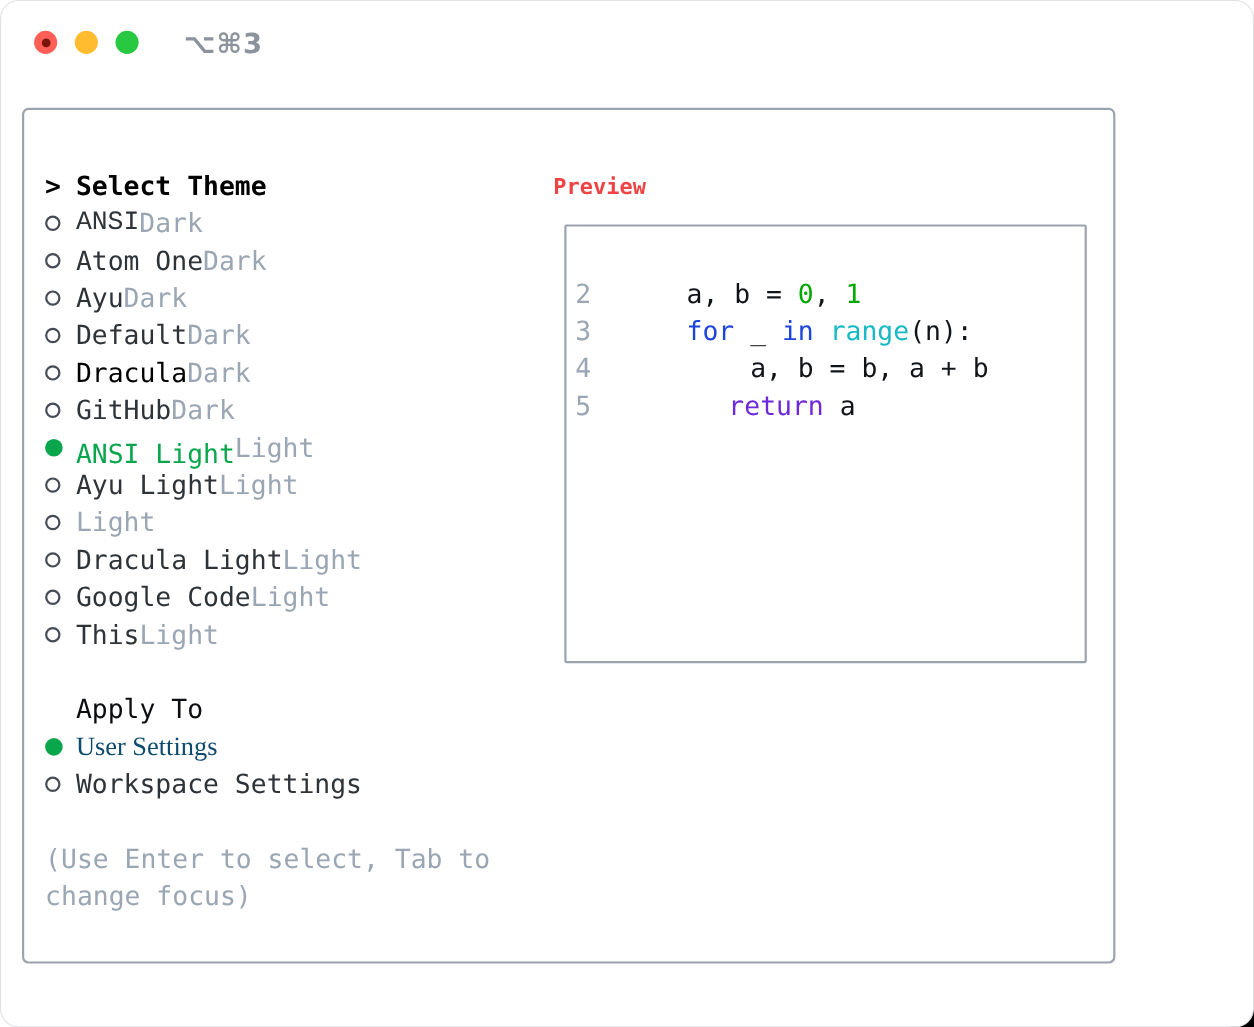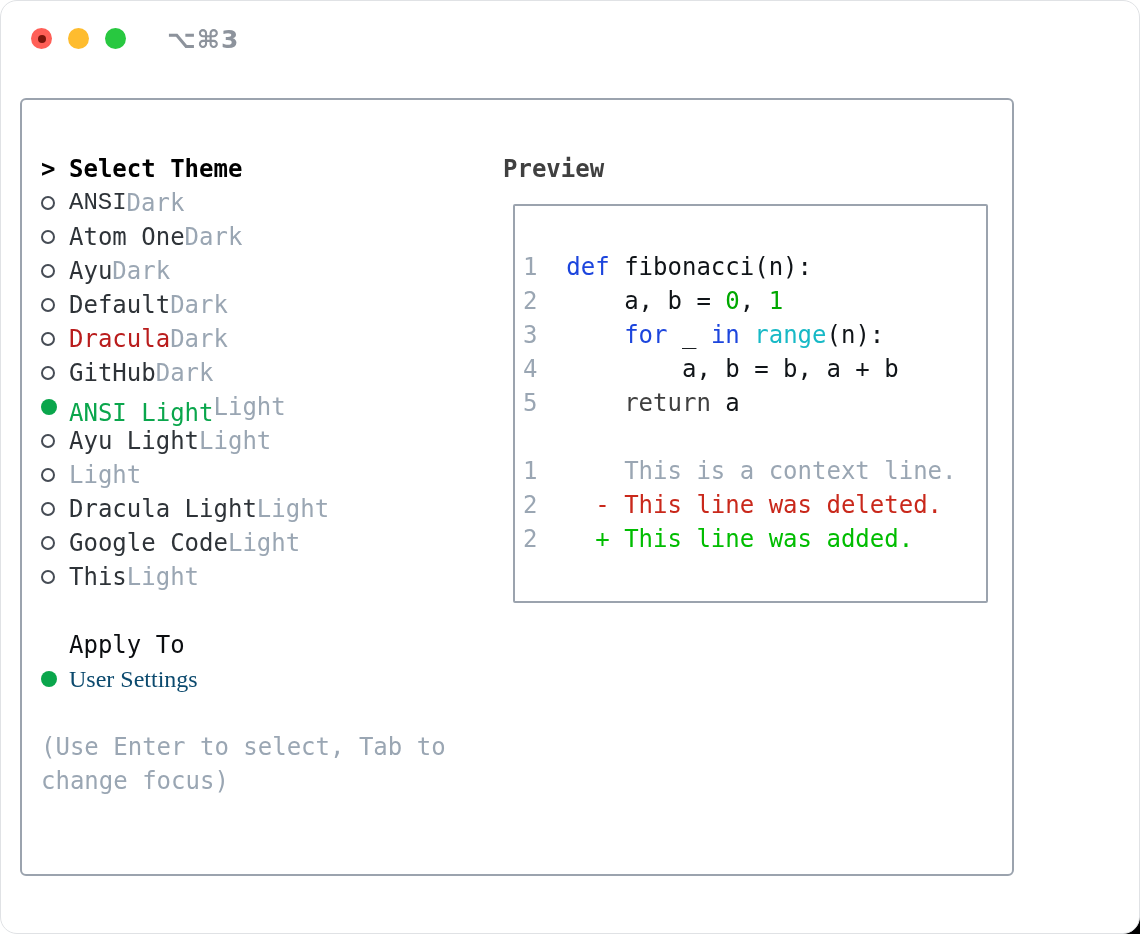--- a/index.html
+++ b/index.html
@@ -32,21 +32,21 @@
   .caret { font-weight:bold; color:#000; }
   .hdr { font-weight:bold; color:#000; }
   .hdr2 { color:#0b0d10; }
   .radio { width:14px; height:14px; border-radius:50%; border:2.5px solid #464c55; }
   .radio.sel { border:0; width:16px; height:16px; }
   .blank { height:34px; }
   .help-line { height:34px; line-height:34px; white-space:pre; }
 
   
   .preview-title { position:absolute; left:481px; top:52px; height:34px; line-height:34px;
-                   font-size:24px; font-weight:bold; color:#404040; }
+                   font-size:20px; font-weight:bold; color:#ef4444; }
   .preview-box { position:absolute; left:491px; top:104px; width:475px; height:399px;
                  border:2px solid #9ba3ae; border-radius:2px; background:#fff;
                  padding:44px 0 0 8px; overflow:hidden; }
   .code-line { height:34px; line-height:34px; font-size:24px; white-space:pre; }
   .spacer { height:34px; }
 </style>
 </head>
 <body>
 
 <div class="corner-wedge"></div>
@@ -69,60 +69,55 @@
     <div class="left-col">
       <div class="row">
         <span class="gutter"><span class="caret">&gt;</span></span><span class="hdr">Select Theme</span>
       </div>
 
       <div id="theme-list">
           <div class="row"><span class="gutter"><span class="radio"></span></span><span style="color: rgb(46, 51, 56); font-family: Liberation Mono, monospace;">ANSI</span> <span style="color: rgb(154, 166, 179);">Dark</span></div>
           <div class="row"><span class="gutter"><span class="radio"></span></span><span style="color: rgb(46, 51, 56);">Atom One</span> <span style="color: rgb(154, 166, 179);">Dark</span></div>
           <div class="row"><span class="gutter"><span class="radio"></span></span><span style="color: rgb(46, 51, 56);">Ayu</span> <span style="color: rgb(154, 166, 179);">Dark</span></div>
           <div class="row"><span class="gutter"><span class="radio"></span></span><span style="color: rgb(46, 51, 56);">Default</span> <span style="color: rgb(154, 166, 179);">Dark</span></div>
-          <div class="row"><span class="gutter"><span class="radio"></span></span><span style="color: #b91c1c;">Dracula</span> <span style="color: rgb(154, 166, 179);">Dark</span></div>
+          <div class="row"><span class="gutter"><span class="radio"></span></span><span style="color: #000000;">Dracula</span> <span style="color: rgb(154, 166, 179);">Dark</span></div>
           <div class="row"><span class="gutter"><span class="radio"></span></span><span style="color: rgb(46, 51, 56);">GitHub</span> <span style="color: rgb(154, 166, 179);">Dark</span></div>
           <div class="row"><span class="gutter"><span class="radio sel" style="background: rgb(10, 166, 76);"></span></span><span style="color: rgb(10, 166, 76); margin-top: 12px;">ANSI Light</span> <span style="color: rgb(154, 166, 179);">Light</span></div>
           <div class="row"><span class="gutter"><span class="radio"></span></span><span style="color: rgb(46, 51, 56);">Ayu Light</span> <span style="color: rgb(154, 166, 179);">Light</span></div>
           <div class="row"><span class="gutter"><span class="radio"></span></span> <span style="color: rgb(154, 166, 179);">Light</span></div>
           <div class="row"><span class="gutter"><span class="radio"></span></span><span style="color: rgb(46, 51, 56);">Dracula Light</span> <span style="color: rgb(154, 166, 179);">Light</span></div>
           <div class="row"><span class="gutter"><span class="radio"></span></span><span style="color: rgb(46, 51, 56);">Google Code</span> <span style="color: rgb(154, 166, 179);">Light</span></div>
           <div class="row"><span class="gutter"><span class="radio"></span></span><span style="color: rgb(46, 51, 56);">This</span> <span style="color: rgb(154, 166, 179);">Light</span></div>
         </div>
 
       <div class="row blank"></div>
 
       <div class="row">
         <span class="gutter"></span><span class="hdr2">Apply To</span>
       </div>
 
       <div id="apply-list">
           <div class="row"><span class="gutter"><span class="radio sel" style="background: rgb(10, 166, 76);"></span></span><span style="color: #0c4a6e; font-family: Liberation Serif, serif;">User Settings</span></div>
+          <div class="row"><span class="gutter"><span class="radio"></span></span><span style="color: rgb(46, 51, 56);">Workspace Settings</span></div>
         </div>
 
       <div class="row blank"></div>
 
       <div class="help">
         <div class="help-line" style="color: rgb(154, 166, 179);">(Use Enter to select, Tab to</div>
         <div class="help-line" style="color: rgb(154, 166, 179);">change focus)</div>
       </div>
     </div>
 
     <div class="preview-title">Preview</div>
 
     <div class="preview-box" style="border-color: rgb(155, 163, 174);">
       <div id="code-lines">
-          <div class="code-line"><span style="color: rgb(154, 166, 179);">1</span><span style="color: rgb(16, 20, 24);">  </span><span style="color: rgb(28, 69, 221);">def</span><span style="color: rgb(16, 20, 24);"> fibonacci(n):</span></div>
           <div class="code-line"><span style="color: rgb(154, 166, 179);">2</span><span style="color: rgb(16, 20, 24);">      a, b = </span><span style="color: rgb(0, 168, 0);">0</span><span style="color: rgb(16, 20, 24);">, </span><span style="color: rgb(0, 168, 0);">1</span></div>
           <div class="code-line"><span style="color: rgb(154, 166, 179);">3</span><span style="color: rgb(16, 20, 24);">      </span><span style="color: rgb(28, 69, 221);">for</span><span style="color: rgb(16, 20, 24);"> _ </span><span style="color: rgb(28, 69, 221);">in</span><span style="color: rgb(16, 20, 24);"> </span><span style="color: rgb(23, 185, 198);">range</span><span style="color: rgb(16, 20, 24);">(n):</span></div>
           <div class="code-line"><span style="color: rgb(154, 166, 179);">4</span><span style="color: rgb(16, 20, 24); margin-top: 13px;">          a, b = b, a + b</span></div>
-          <div class="code-line"><span style="color: rgb(154, 166, 179);">5</span><span style="color: rgb(16, 20, 24);">      </span><span style="color: #404040;">return</span><span style="color: rgb(16, 20, 24);"> a</span></div>
+          <div class="code-line"><span style="color: rgb(154, 166, 179);">5</span><span style="color: rgb(16, 20, 24);">      </span><span style="color: #6d28d9; margin-left: 38px;">return</span><span style="color: rgb(16, 20, 24);"> a</span></div>
         </div>
       <div class="spacer"></div>
-      <div id="diff-lines">
-          <div class="code-line"><span style="color: rgb(154, 166, 179);">1</span><span style="color: rgb(154, 166, 179);">      This is a context line.</span></div>
-          <div class="code-line"><span style="color: rgb(154, 166, 179);">2</span><span style="color: rgb(201, 40, 27);">    - This line was deleted.</span></div>
-          <div class="code-line"><span style="color: rgb(154, 166, 179);">2</span><span style="color: rgb(0, 189, 0);">    + This line was added.</span></div>
-        </div>
     </div>
 
   </div>
 </div>
 
 </body></html>

